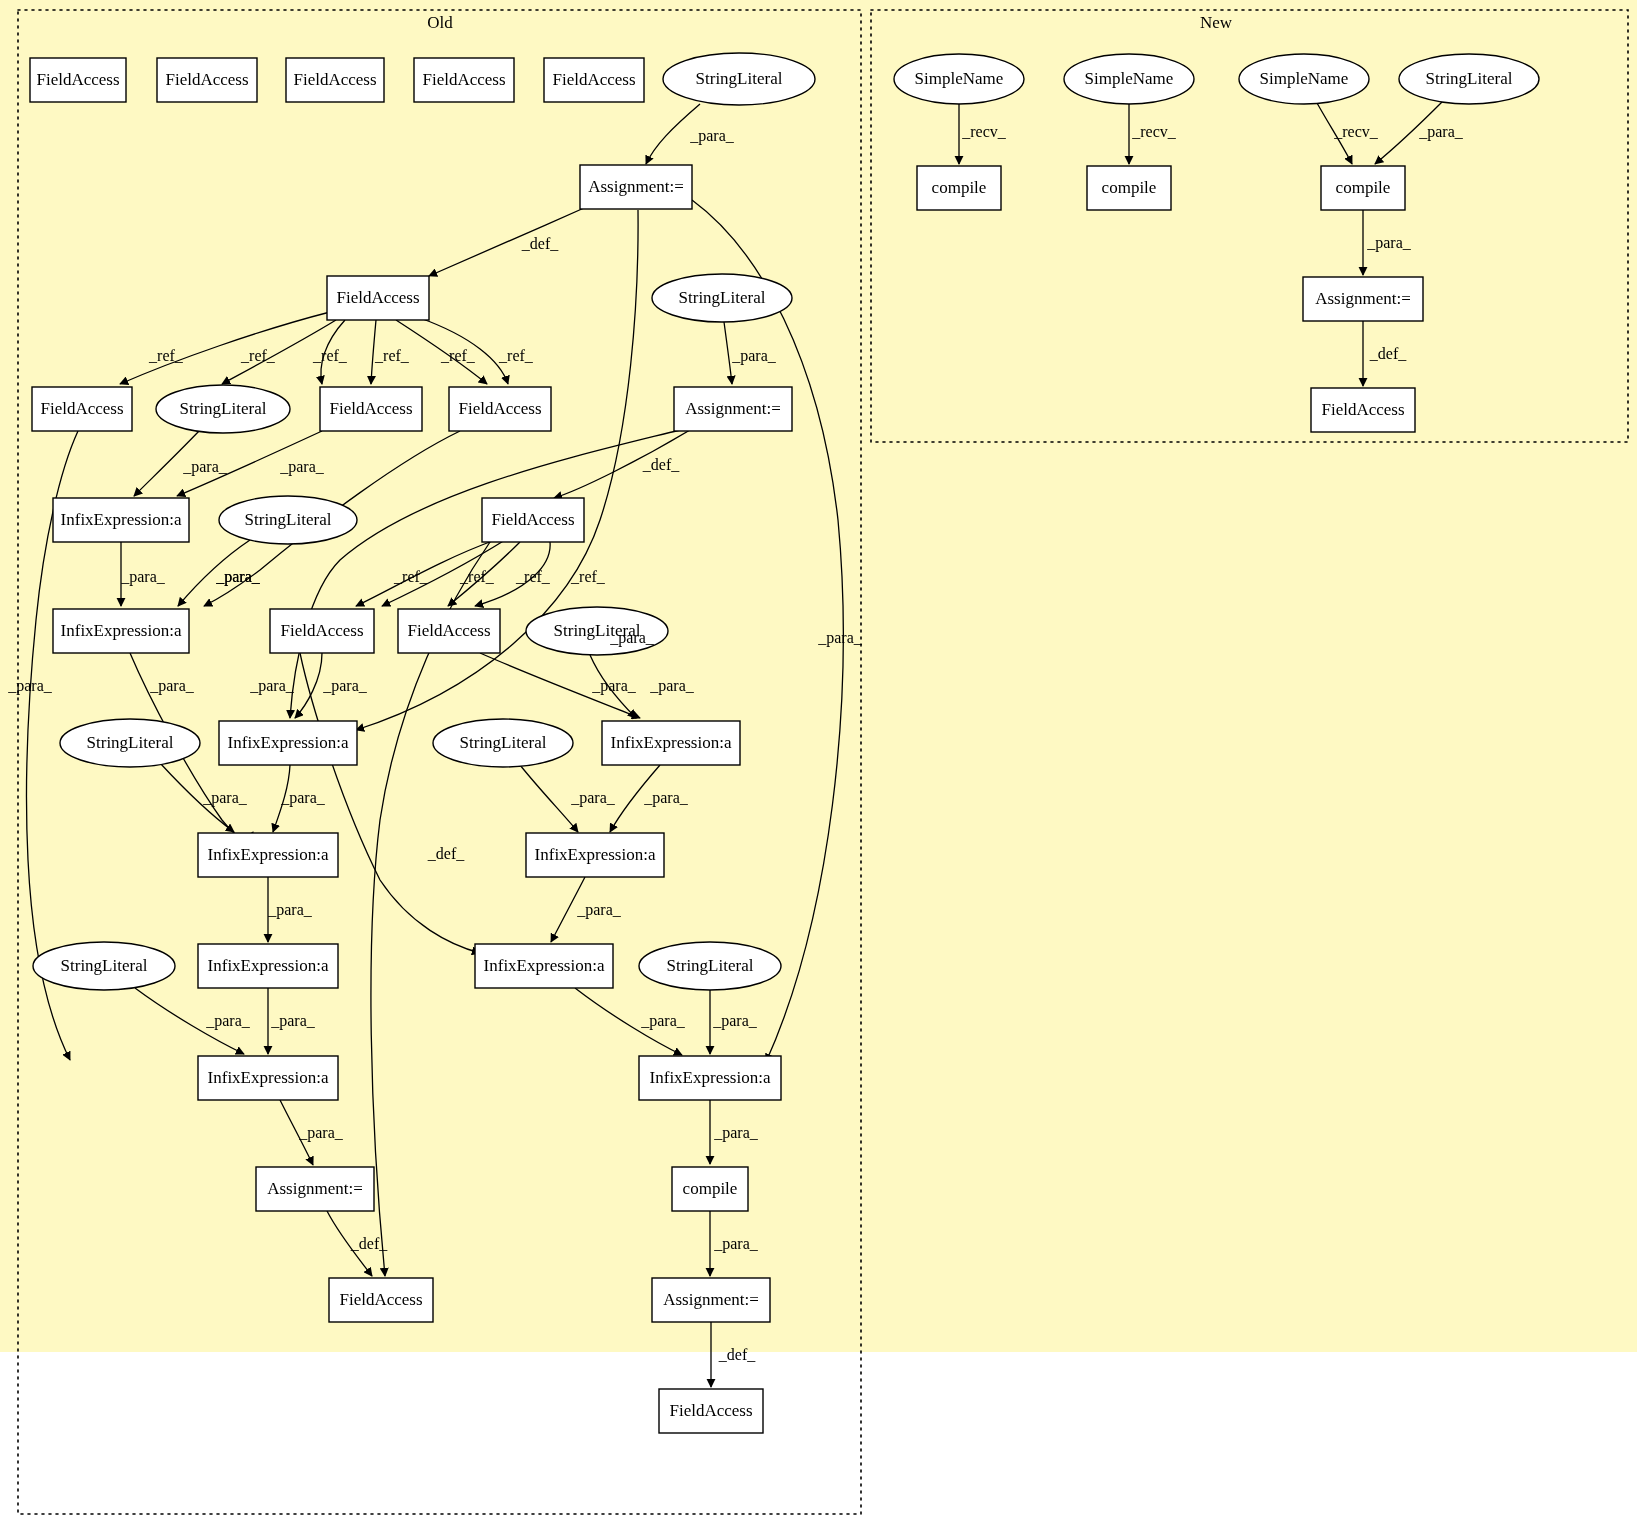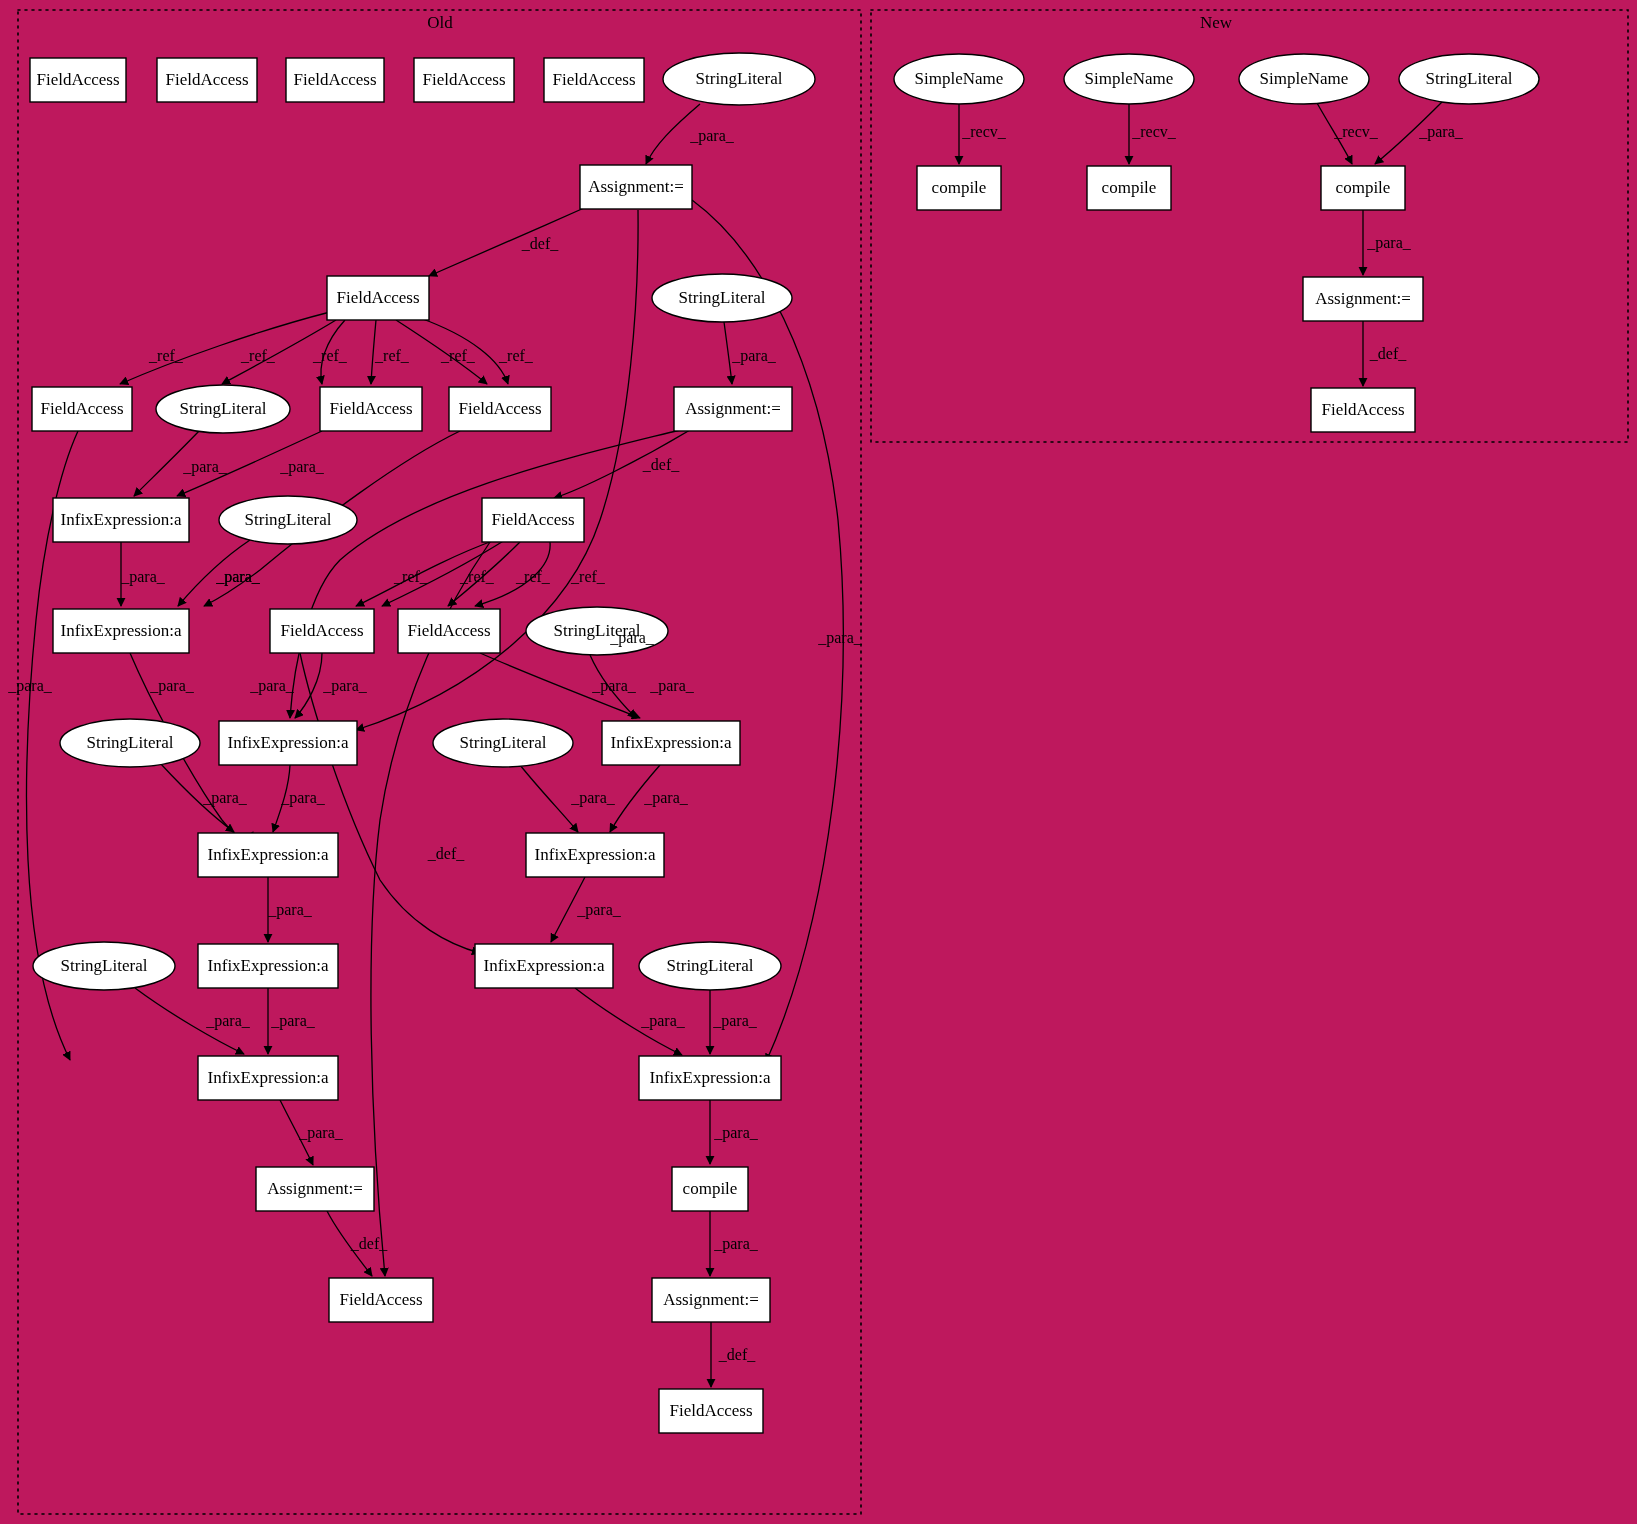--- a/index.html
+++ b/index.html
@@ -6,22 +6,22 @@
     margin: 0;
     padding: 0;
     background: #ffffff;
     width: 1637px;
     height: 1524px;
     overflow: hidden;
   }
   #stage {
     position: relative;
     width: 1637px;
-    height: 1524px;
-    background: #be185d;
+    height: 1352px;
+    background: #fef9c3;
     font-family: "Liberation Serif", "DejaVu Serif", serif;
   }
   svg#graph {
     position: absolute;
     left: 0; top: 0;
     width: 1637px;
     height: 1524px;
   }
   .cluster-box {
     fill: none;

